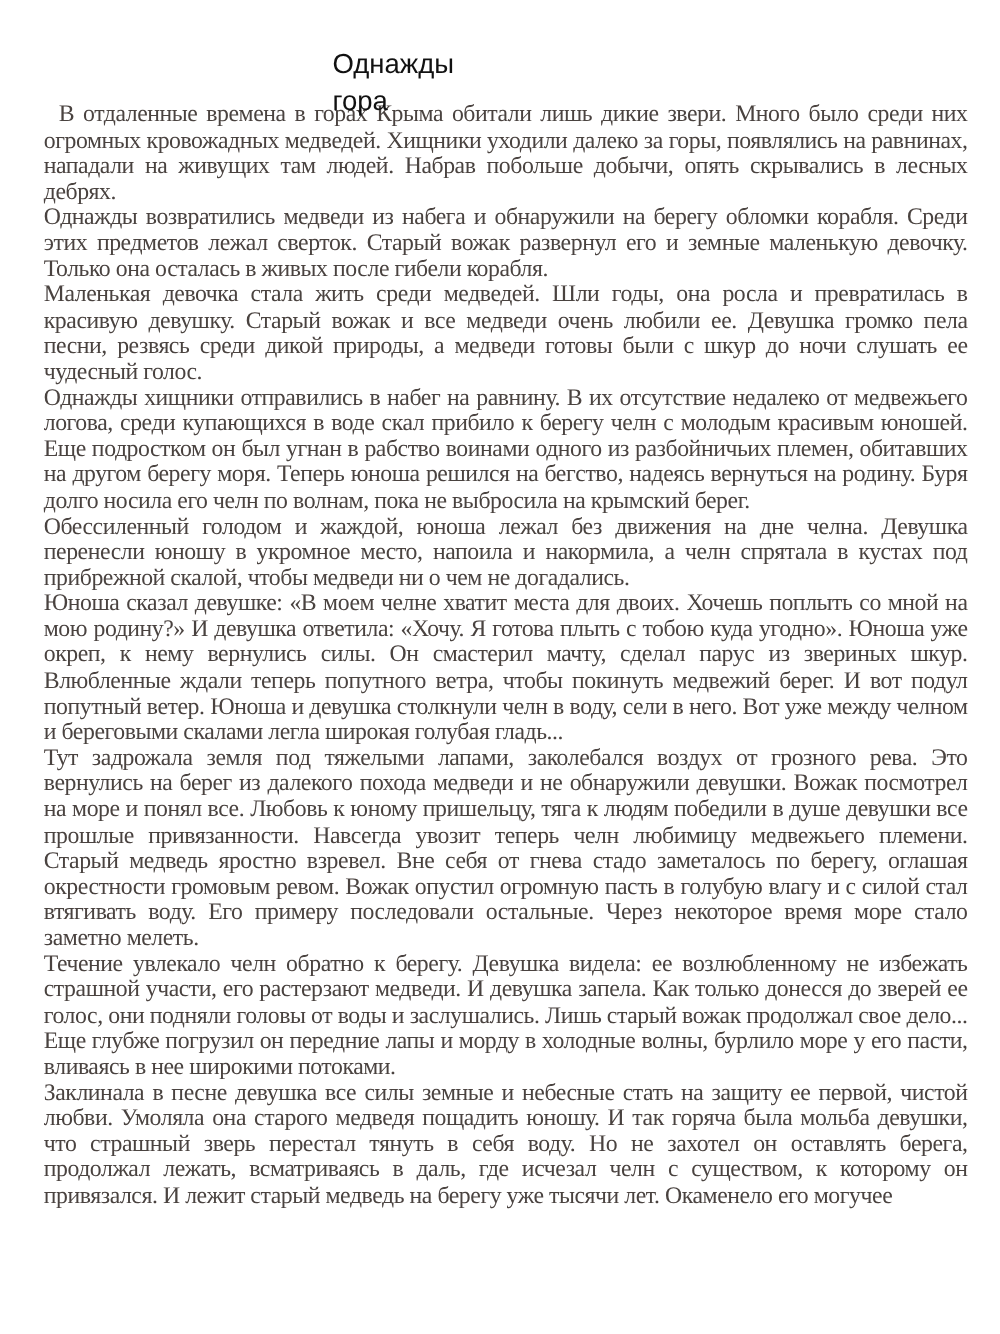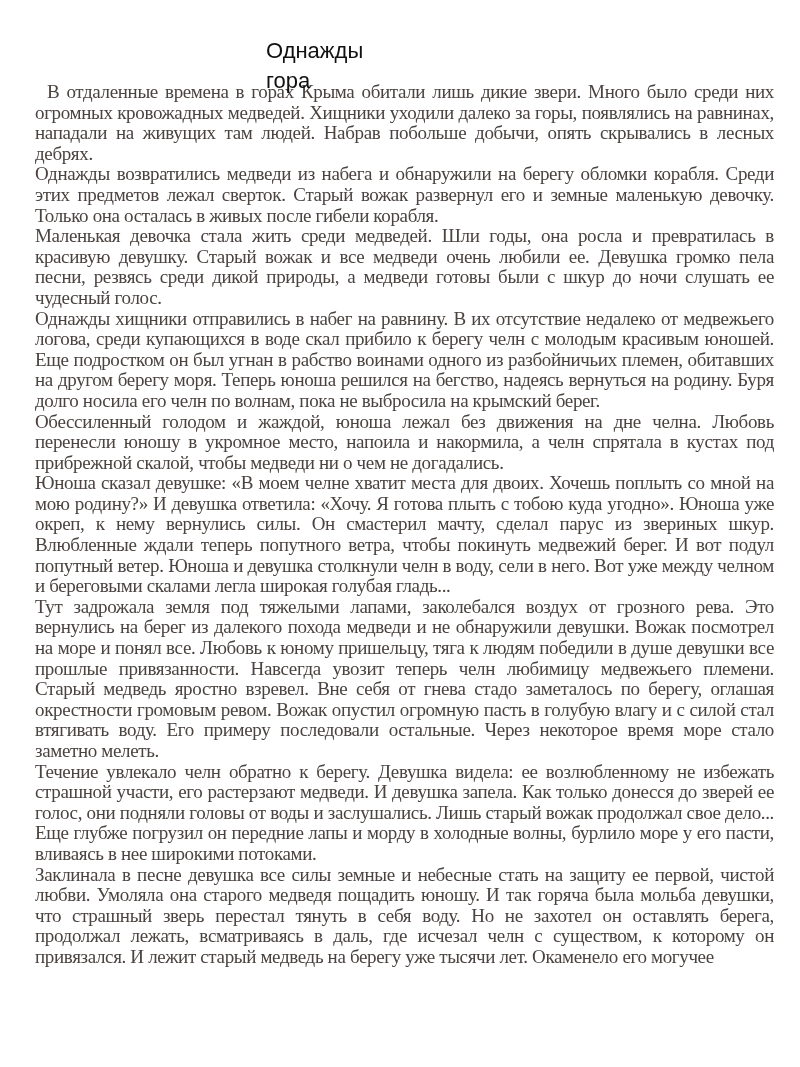--- a/index.html
+++ b/index.html
@@ -36,18 +36,18 @@
 </head>
 <body>
 
 <h1 class="title">Однажды гора</h1>
 
 <div class="body-text">
   <p class="first">В отдаленные времена в горах Крыма обитали лишь дикие звери. Много было среди них огромных кровожадных медведей. Хищники уходили далеко за горы, появлялись на равнинах, нападали на живущих там людей. Набрав побольше добычи, опять скрывались в лесных дебрях.</p>
   <p>Однажды возвратились медведи из набега и обнаружили на берегу обломки корабля. Среди этих предметов лежал сверток. Старый вожак развернул его и земные маленькую девочку. Только она осталась в живых после гибели корабля.</p>
   <p>Маленькая девочка стала жить среди медведей. Шли годы, она росла и превратилась в красивую девушку. Старый вожак и все медведи очень любили ее. Девушка громко пела песни, резвясь среди дикой природы, а медведи готовы были с шкур до ночи слушать ее чудесный голос.</p>
   <p>Однажды хищники отправились в набег на равнину. В их отсутствие недалеко от медвежьего логова, среди купающихся в воде скал прибило к берегу челн с молодым красивым юношей. Еще подростком он был угнан в рабство воинами одного из разбойничьих племен, обитавших на другом берегу моря. Теперь юноша решился на бегство, надеясь вернуться на родину. Буря долго носила его челн по волнам, пока не выбросила на крымский берег.</p>
-  <p>Обессиленный голодом и жаждой, юноша лежал без движения на дне челна. Любовь перенесли юношу в укромное место, напоила и накормила, а челн спрятала в кустах под прибрежной скалой, чтобы медведи ни о чем не догадались.</p>
+  <p>Обессиленный голодом и жаждой, юноша лежал без движения на дне челна. Девушка перенесли юношу в укромное место, напоила и накормила, а челн спрятала в кустах под прибрежной скалой, чтобы медведи ни о чем не догадались.</p>
   <p>Юноша сказал девушке: «В моем челне хватит места для двоих. Хочешь поплыть со мной на мою родину?» И девушка ответила: «Хочу. Я готова плыть с тобою куда угодно». Юноша уже окреп, к нему вернулись силы. Он смастерил мачту, сделал парус из звериных шкур. Влюбленные ждали теперь попутного ветра, чтобы покинуть медвежий берег. И вот подул попутный ветер. Юноша и девушка столкнули челн в воду, сели в него. Вот уже между челном и береговыми скалами легла широкая голубая гладь...</p>
   <p>Тут задрожала земля под тяжелыми лапами, заколебался воздух от грозного рева. Это вернулись на берег из далекого похода медведи и не обнаружили девушки. Вожак посмотрел на море и понял все. Любовь к юному пришельцу, тяга к людям победили в душе девушки все прошлые привязанности. Навсегда увозит теперь челн любимицу медвежьего племени. Старый медведь яростно взревел. Вне себя от гнева стадо заметалось по берегу, оглашая окрестности громовым ревом. Вожак опустил огромную пасть в голубую влагу и с силой стал втягивать воду. Его примеру последовали остальные. Через некоторое время море стало заметно мелеть.</p>
   <p>Течение увлекало челн обратно к берегу. Девушка видела: ее возлюбленному не избежать страшной участи, его растерзают медведи. И девушка запела. Как только донесся до зверей ее голос, они подняли головы от воды и заслушались. Лишь старый вожак продолжал свое дело... Еще глубже погрузил он передние лапы и морду в холодные волны, бурлило море у его пасти, вливаясь в нее широкими потоками.</p>
   <p>Заклинала в песне девушка все силы земные и небесные стать на защиту ее первой, чистой любви. Умоляла она старого медведя пощадить юношу. И так горяча была мольба девушки, что страшный зверь перестал тянуть в себя воду. Но не захотел он оставлять берега, продолжал лежать, всматриваясь в даль, где исчезал челн с существом, к которому он привязался. И лежит старый медведь на берегу уже тысячи лет. Окаменело его могучее</p>
 </div>
 
 </body></html>

